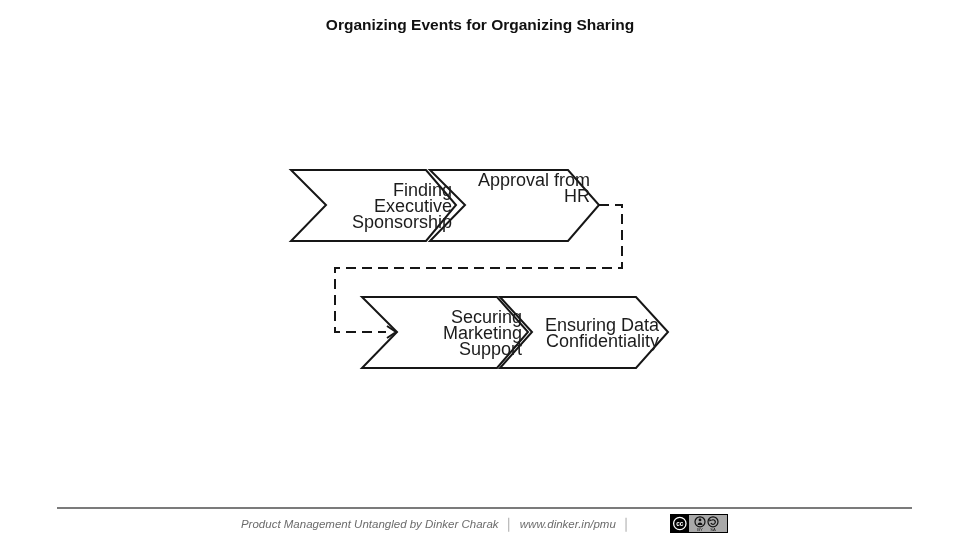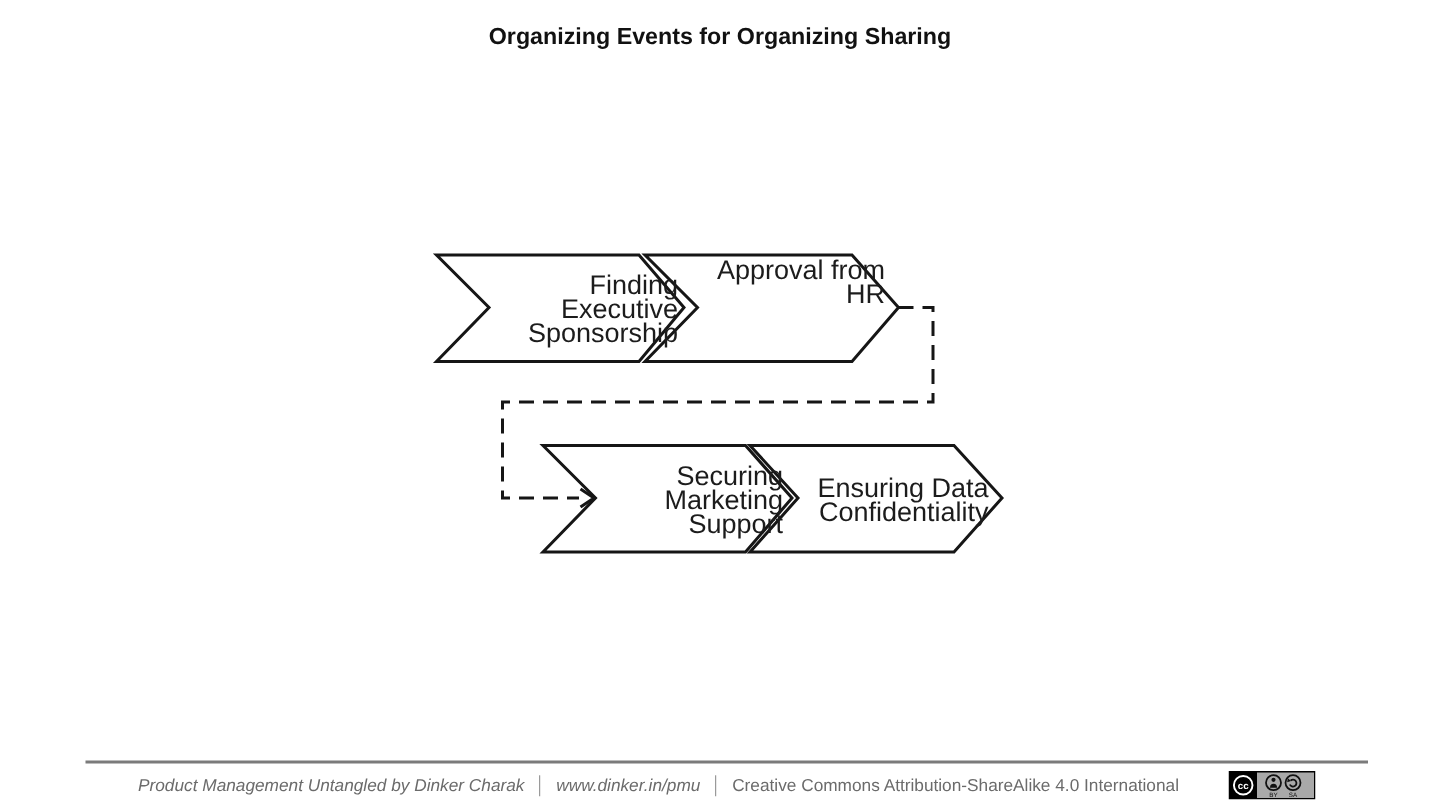--- a/index.html
+++ b/index.html
@@ -125,21 +125,20 @@
 Support</div>
 
   <div class="footer">
     <div class="footer-rule"></div>
     <div class="footer-row">
       <div class="footer-text">
         <span class="italic">Product Management Untangled by Dinker Charak</span>
         <span class="sep">│</span>
         <span class="italic">www.dinker.in/pmu</span>
         <span class="sep">│</span>
-        <span>Creative Commons Attribution-ShareAlike 4.0 International</span>
       </div>
       <svg class="cc-badge" width="58" height="19" viewBox="0 0 58 19" xmlns="http://www.w3.org/2000/svg">
         <rect x="0.5" y="0.5" width="57" height="18" fill="#a9a9a9" stroke="#000000"></rect>
         <rect x="0.5" y="0.5" width="18.5" height="18" fill="#000000"></rect>
         <g>
           <circle cx="9.8" cy="9.5" r="6.2" fill="none" stroke="#ffffff" stroke-width="1.3"></circle>
           <text x="9.8" y="12" font-size="6.5" font-weight="bold" fill="#ffffff" text-anchor="middle" font-family="Liberation Sans, sans-serif">cc</text>
         </g>
         <g>
           <circle cx="30" cy="7.8" r="5" fill="none" stroke="#111111" stroke-width="1.2"></circle>

